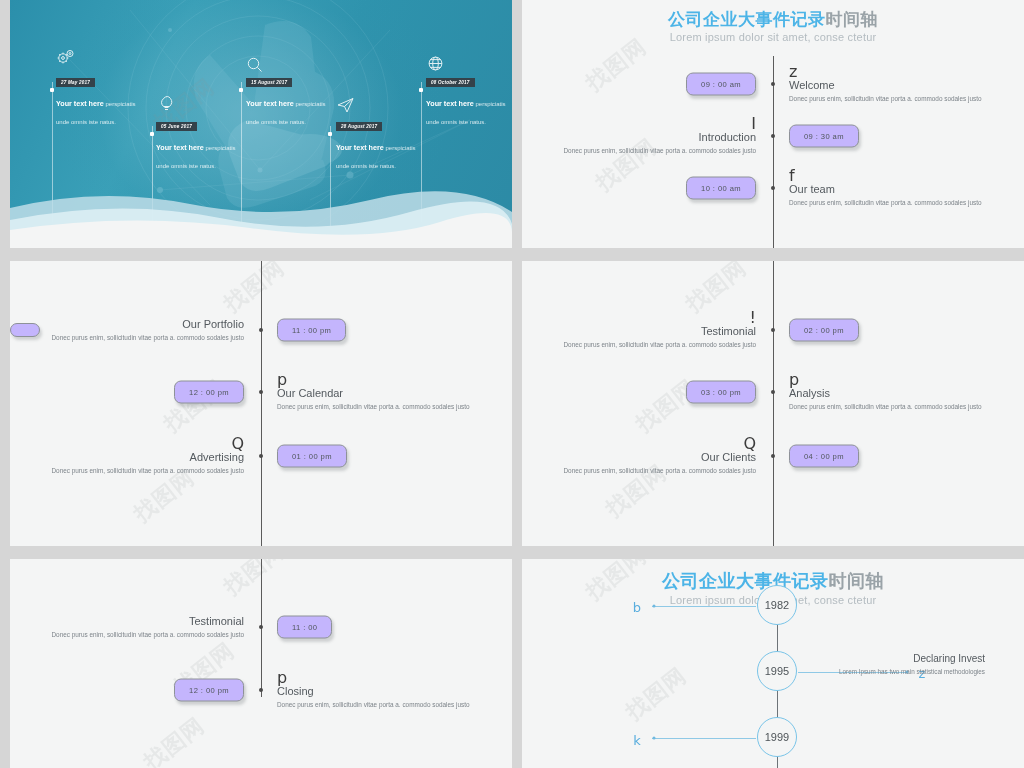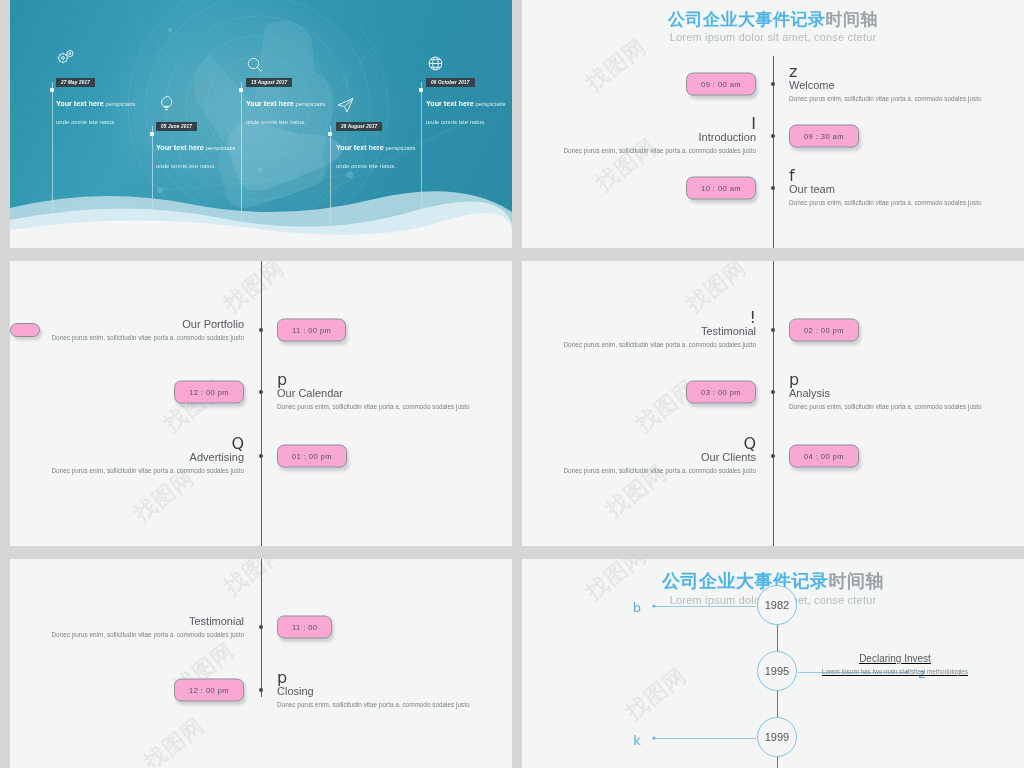--- a/index.html
+++ b/index.html
@@ -82,21 +82,21 @@
   .axis {
     position: absolute; width: 1px; background: #5b5b5b; left: 50%;
   }
   .node-dot {
     position: absolute; width: 4px; height: 4px; border-radius: 50%;
     background: #4a4a4a; left: 50%; transform: translate(-50%,-50%);
   }
   .pill {
     position: absolute; transform: translateY(-50%);
     border: 1px solid #8e9298; border-radius: 7px;
-    background: #f9a8d4; color: #50565c;
+    background: #c4b5fd; color: #50565c;
     font-size: 7.6px; letter-spacing: .4px;
     padding: 6px 14px; white-space: nowrap;
     box-shadow: 2px 3px 3px rgba(120,125,130,.30);
   }
   .ev { position: absolute; transform: translateY(-50%); width: 210px; }
   .ev .glyph {
     font-size: 16px; color: #3c3c3c; line-height: 1; height: 15px;
     font-family: "DejaVu Sans", sans-serif;
   }
   .ev .etitle { font-size: 11px; color: #53595e; line-height: 1.25; }
@@ -119,21 +119,21 @@
     background: #6fb9e0; transform: translate(-50%,-50%);
   }
   .yglyph {
     position: absolute; font-size: 13px; color: #5aaede;
     transform: translate(-50%,-50%); font-family: "DejaVu Sans", sans-serif;
   }
   .yev { position: absolute; width: 180px; }
   .yev .ytitle { font-size: 10px; color: #53595e; line-height: 1.2; }
   .yev .ydesc { font-size: 6.3px; color: #7d848a; line-height: 1.45; margin-top: 2px; }
   .yev.left { text-align: right; }
-  .yev.right { text-align: center; text-decoration: underline; }
+  .yev.right { text-align: right; }
 
   
   .wm {
     position: absolute; color: rgba(140,145,150,.13);
     font-size: 22px; font-weight: bold;
     transform: rotate(-38deg); pointer-events: none;
     letter-spacing: 1px; white-space: nowrap;
   }
 </style>
 </head>

